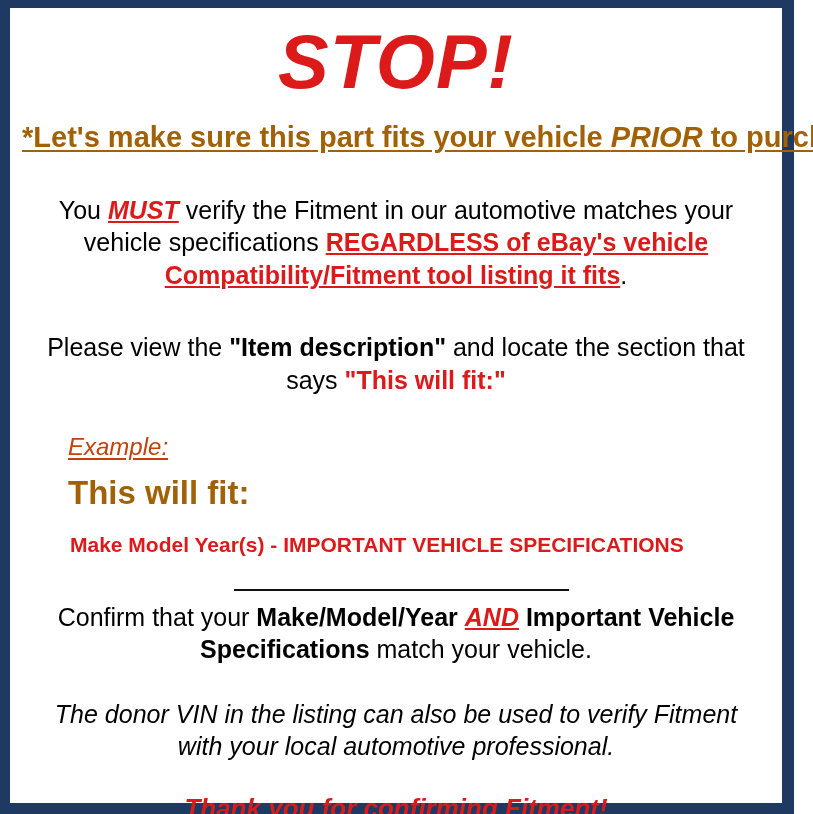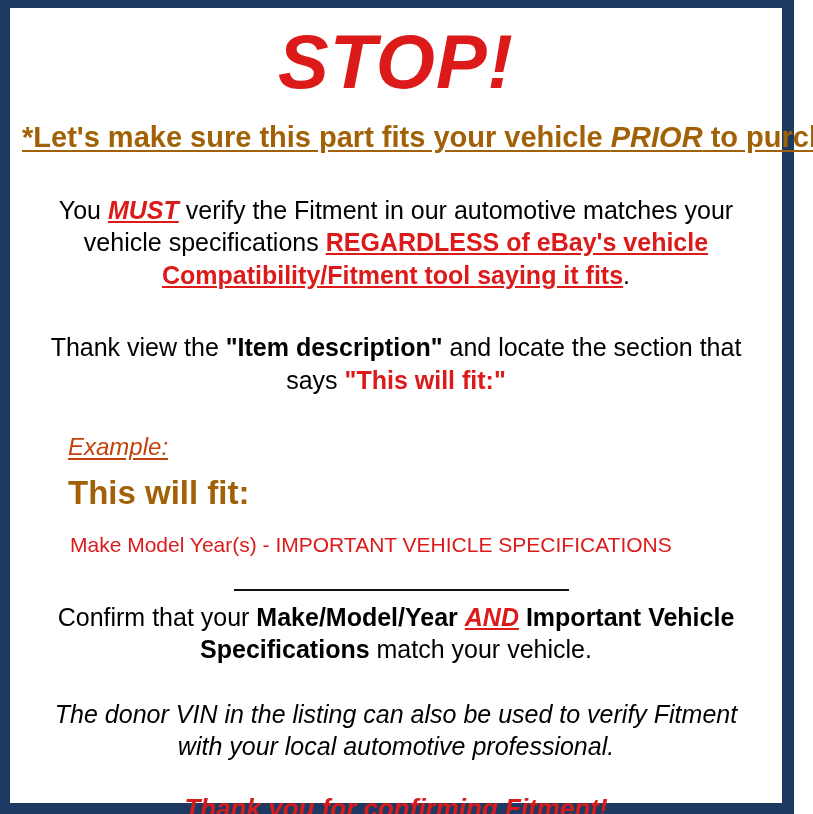--- a/index.html
+++ b/index.html
@@ -97,21 +97,21 @@
   }
   .example-fit {
     color: #a16207;
     font-weight: bold;
     font-size: 33px;
     line-height: 1.15;
     margin-top: 14px;
   }
   .example-spec {
     color: #dd1a1a;
-    font-weight: normal;
+    font-weight: bold;
     font-size: 21px;
     line-height: 1.2;
     margin-top: 20px;
     padding-left: 2px;
   }
 
   
   .divider-wrap {
     margin-top: 24px;
     height: 20px;
@@ -146,25 +146,25 @@
 <div id="notice-card">
   <div class="inner">
 
     <div class="stop-title">STOP!</div>
 
     <div class="subtitle">
       <span class="u">*Let's make sure this part fits your vehicle </span><span class="u ital">PRIOR</span><span class="u"> to purchasing*</span>
     </div>
 
     <div class="para para-must">
-      <span>You </span><span class="red bi und">MUST</span><span> verify the Fitment in our automotive matches your vehicle specifications </span><span class="red b und">REGARDLESS of eBay's vehicle Compatibility/Fitment tool saying it fits</span><span>.</span>
+      <span>You </span><span class="red bi und">MUST</span><span> verify the Fitment in our automotive matches your vehicle specifications </span><span class="red b und">REGARDLESS of eBay's vehicle Compatibility/Fitment tool listing it fits</span><span>.</span>
     </div>
 
     <div class="para para-please">
-      <span>Thank view the </span><span class="b">"Item description"</span><span> and locate the section that says </span><span class="red b">"This will fit:"</span>
+      <span>Please view the </span><span class="b">"Item description"</span><span> and locate the section that says </span><span class="red b">"This will fit:"</span>
     </div>
 
     <div class="example-block">
       <div class="example-label">Example:</div>
       <div class="example-fit">This will fit:</div>
       <div class="example-spec">Make Model Year(s) - IMPORTANT VEHICLE SPECIFICATIONS</div>
     </div>
 
     <div class="divider-wrap">
       <div class="divider"></div>

